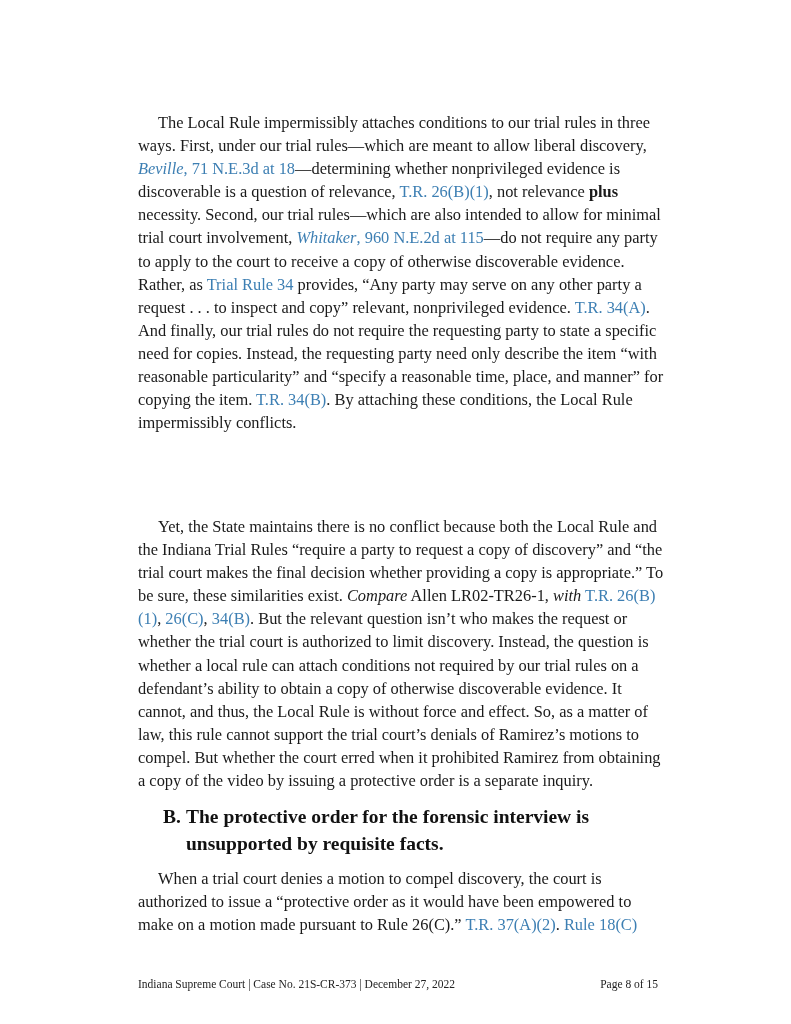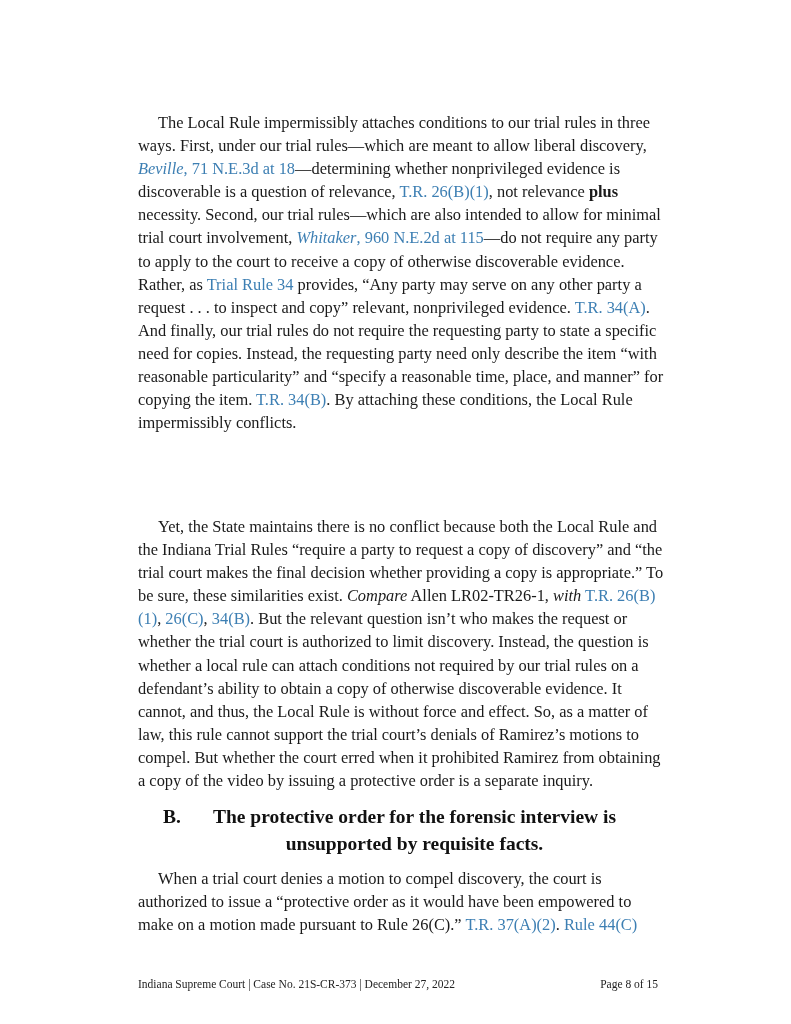--- a/index.html
+++ b/index.html
@@ -16,21 +16,21 @@
   .p1 { top: 95px; }
   .p2 { top: 455px; margin-top: 44px; }
   .p3 { top: 851px; }
   .link { color: #3d7fb3; }
   .heading {
     position: absolute; left: 163px; top: 787px; width: 480px;
     font-family: "Liberation Serif", "DejaVu Serif", serif;
     font-weight: bold; font-size: 19.5px; line-height: 27px; color: #111;
   }
   .heading .h-letter { position: absolute; left: 0; top: 0; }
-  .heading .h-text { display: block; padding-left: 23px; text-align: center; }
+  .heading .h-text { display: block; padding-left: 23px; }
   .footer {
     position: absolute; top: 962px; left: 138px; width: 520px;
     font-size: 11.5px; color: #222; font-family: "Liberation Serif", "DejaVu Serif", serif;
   }
   .footer .left { position: absolute; left: 0; top: 0; }
   .footer .right { position: absolute; right: 0; top: 0; font-family: Liberation Serif, serif; }
 </style>
 </head>
 <body>
 
@@ -48,21 +48,21 @@
     </p>
   </div>
 
   <div class="heading">
     <span class="h-letter">B.</span>
     <span class="h-text">The protective order for the forensic interview is unsupported by requisite facts.</span>
   </div>
 
   <div class="body-text p3">
     <p class="para">
-      <span>When a trial court denies a motion to compel discovery, the court is authorized to issue a “protective order as it would have been empowered to make on a motion made pursuant to Rule 26(C).” </span><a class="link">T.R. 37(A)(2)</a><span>. </span><a class="link">Rule 44(C)</a>
+      <span>When a trial court denies a motion to compel discovery, the court is authorized to issue a “protective order as it would have been empowered to make on a motion made pursuant to Rule 26(C).” </span><a class="link">T.R. 37(A)(2)</a><span>. </span><a class="link">Rule 18(C)</a>
     </p>
   </div>
 
   <div class="footer">
     <span class="left">Indiana Supreme Court | Case No. 21S-CR-373 | December 27, 2022</span>
     <span class="right">Page 8 of 15</span>
   </div>
 
 </div>
 

